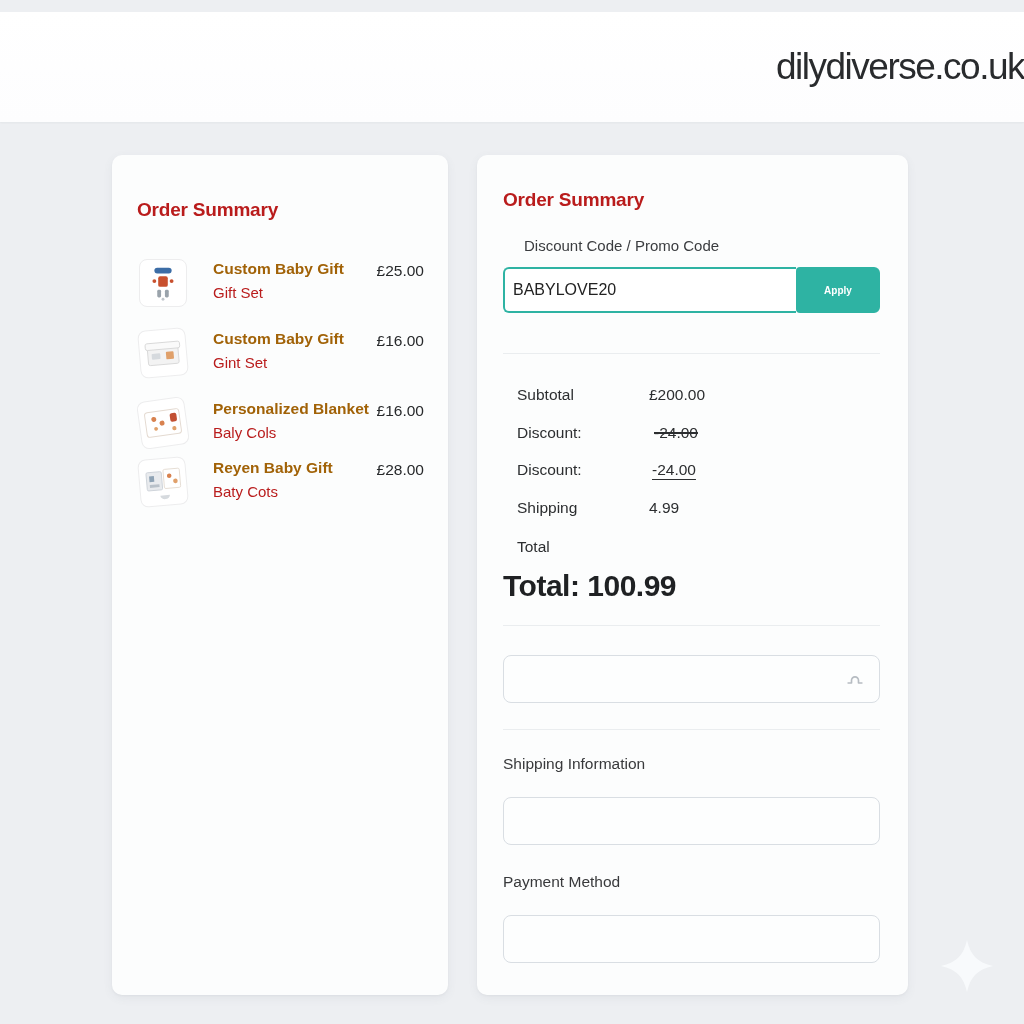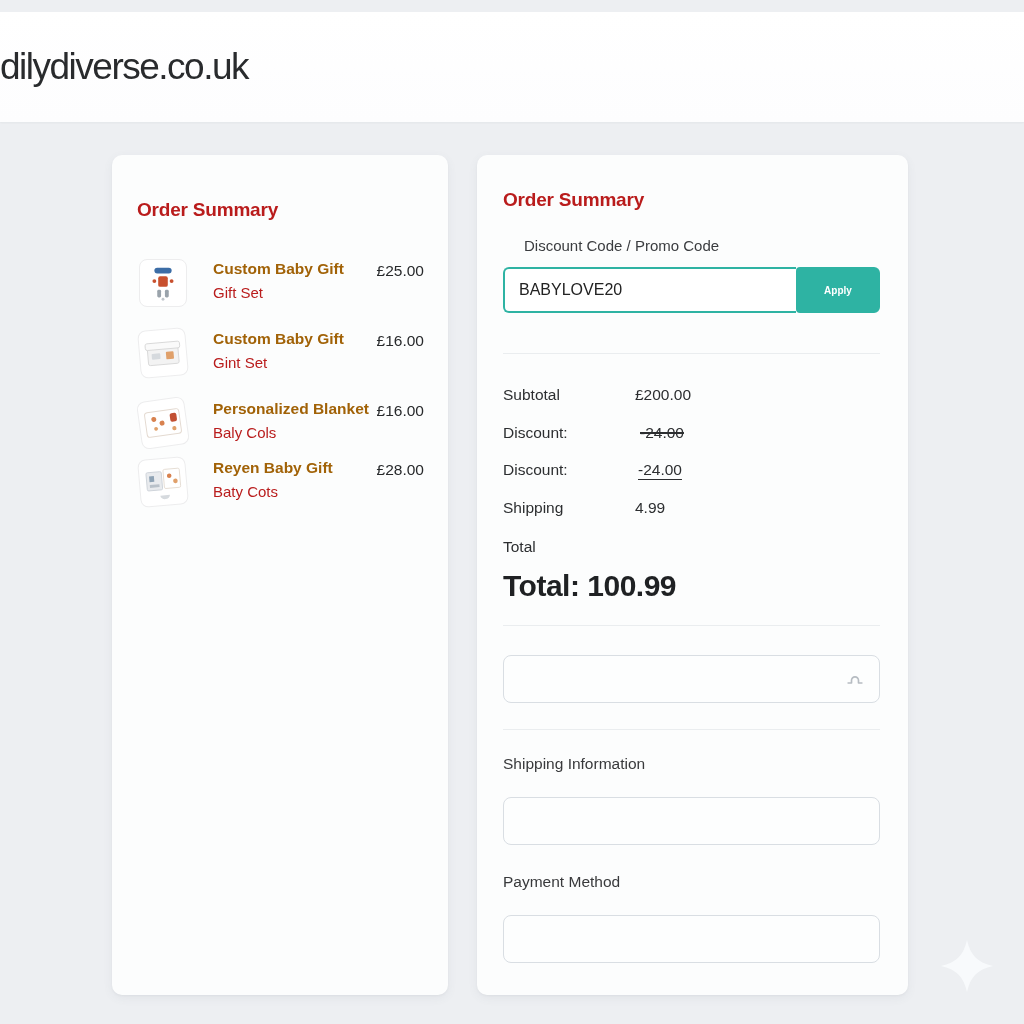--- a/index.html
+++ b/index.html
@@ -10,21 +10,21 @@
     font-family:"Liberation Sans", sans-serif;
     color:#212326;
     overflow:hidden;
   }
 
   
   .site-header {
     position:absolute; top:12px; left:0; width:1024px; height:110px;
     background:linear-gradient(180deg,#ffffff 0%,#fdfdfe 100%);
     box-shadow:0 1px 2px rgba(40,50,60,0.05);
-    display:flex; align-items:center; justify-content:flex-start;
+    display:flex; align-items:center; justify-content:flex-end;
   }
   .site-title {
     font-size:37px; font-weight:500; letter-spacing:-1.5px; color:#292b2d;
   }
 
   
   .card {
     position:absolute; top:155px; height:840px;
     background:#fcfdfd; border-radius:10px;
     box-shadow:0 3px 10px rgba(90,100,115,0.08), 0 1px 2px rgba(90,100,115,0.05);
@@ -60,32 +60,32 @@
   }
 
   
   .rc { position:absolute; left:26px; right:28px; }
 
   .promo-label { top:82px; font-size:15px; color:#3a3c3f;margin-left:21px; }
   .promo-row { top:112px; height:46px; display:flex; }
   .promo-input {
     flex:1; height:46px; border:2px solid #2eb3a3; border-right:none;
     border-radius:6px 0 0 6px; background:#fff; outline:none;
-    padding:0 14px; font-size:16px; color:#222; font-family:"Liberation Sans",sans-serif;
+    padding:0 8px; font-size:16px; color:#222; font-family:"Liberation Sans",sans-serif;
   }
   .apply-btn {
     width:84px; height:46px; border:none; cursor:pointer;
     background:#2eb3a3; color:#ffffff; font-size:10px; font-weight:700;
     border-radius:4px 6px 6px 4px; font-family:"Liberation Sans",sans-serif;
   }
 
   .divider { border-top:1px solid #eaedef; height:0; }
   .div-1 { top:198px; } .div-2 { top:470px; } .div-3 { top:574px; }
 
-  .sum-row { display:flex; height:24px; align-items:center; }
+  .sum-row { display:flex; height:24px; align-items:center;margin-left:14px; }
   .sum-row .sum-label { width:132px; font-size:15.5px; color:#2c2e30; }
   .sum-row .sum-value { font-size:15.5px; color:#2c2e30; }
   .row-0 { top:228px; } .row-1 { top:266px; } .row-2 { top:303px; } .row-3 { top:341px; } .row-4 { top:380px; }
   .strike { text-decoration:line-through; text-decoration-thickness:2px; padding:0 5px; color:#26282a; }
   .green-underline { color:#27ae4e; text-decoration:underline; text-underline-offset:4px; padding:0 3px; }
 
   .grand-total { top:414px; font-size:30px; font-weight:700; color:#1f2123; letter-spacing:-0.5px; }
 
   .field {
     height:48px; background:#fdfefe; border:1px solid #d9dee3; border-radius:8px;

